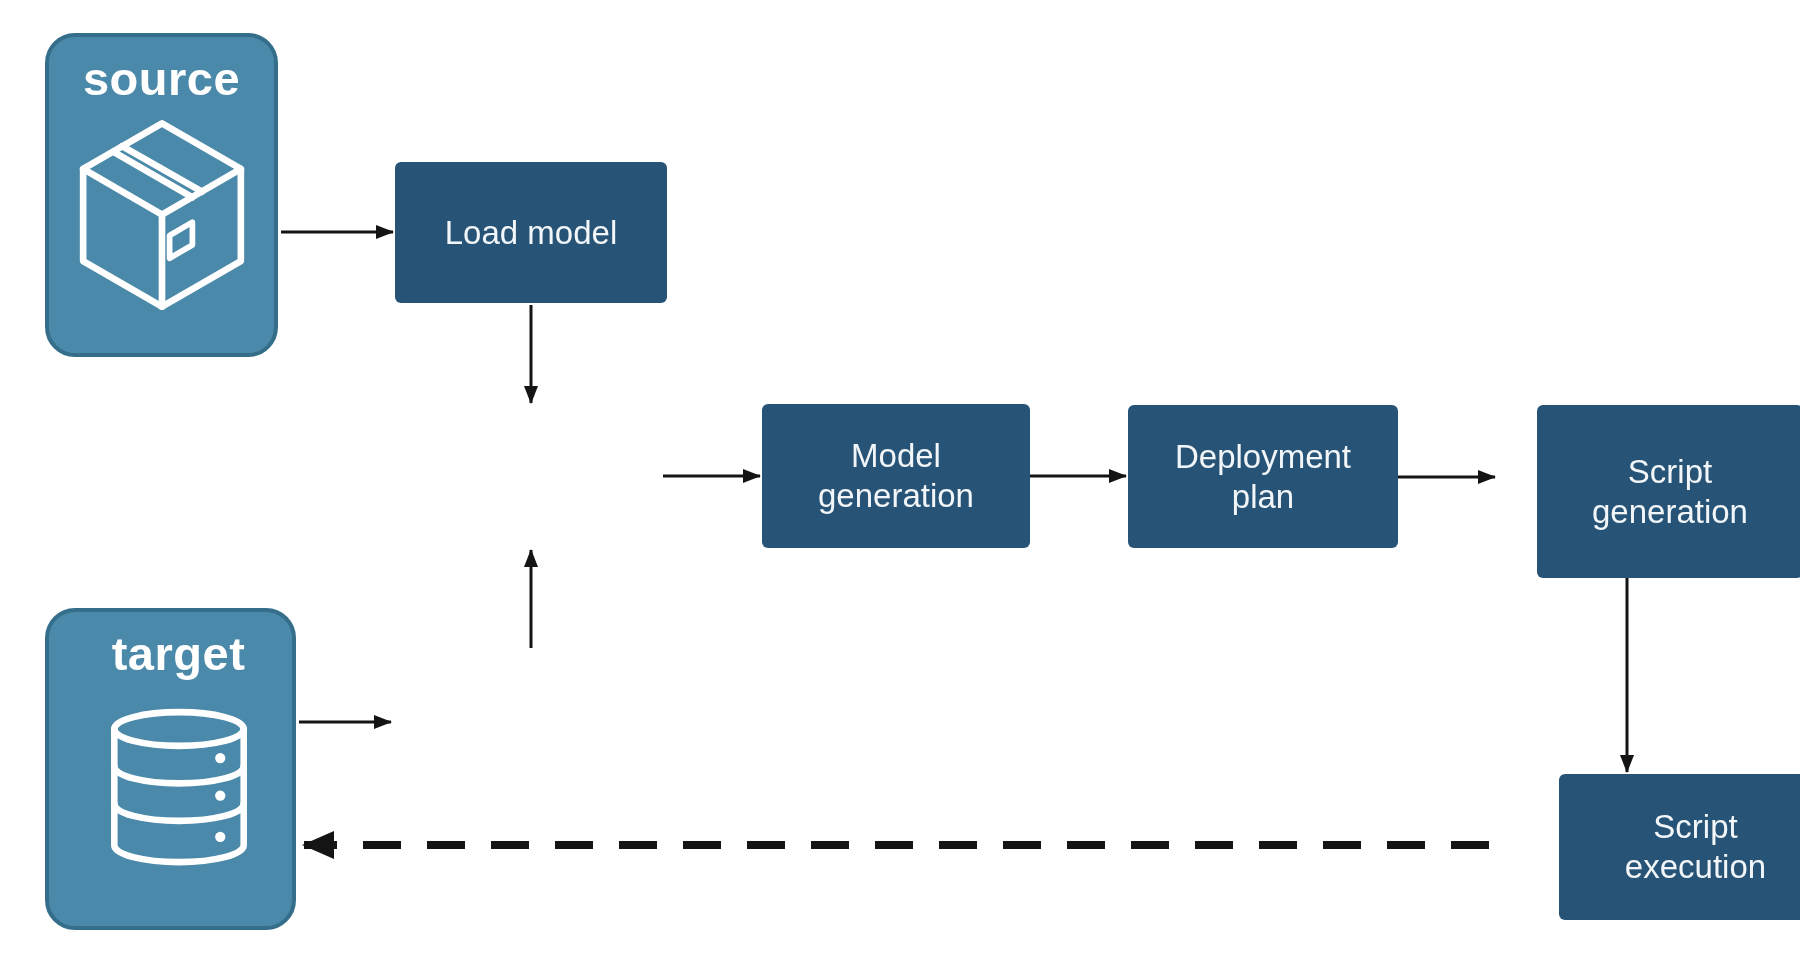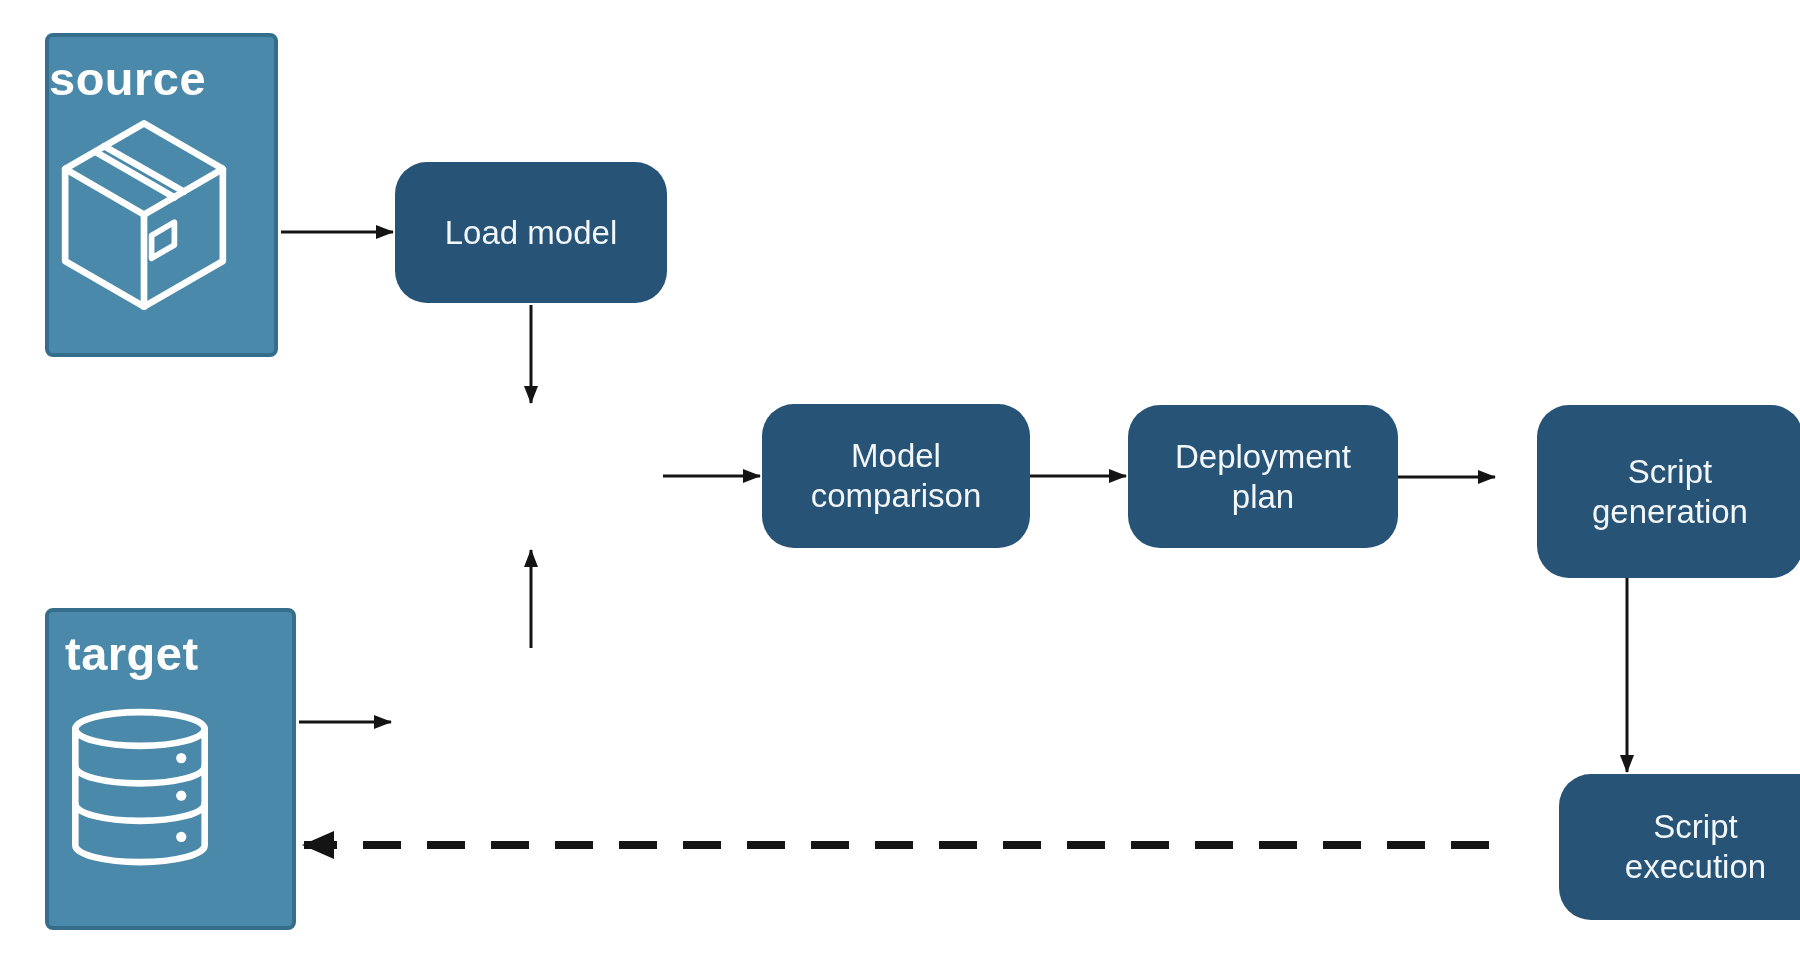--- a/index.html
+++ b/index.html
@@ -19,42 +19,42 @@
     background:var(--bg);
     overflow:hidden;
     font-family:"Liberation Sans", sans-serif;
     margin:0 auto;
   }
   
   .entity{
     position:absolute;
     background:var(--teal);
     border:4px solid var(--teal-border);
-    border-radius:8px;
-    display:flex;flex-direction:column;
+    border-radius:30px;
+    display:flex;flex-direction:column;align-items:center;
   }
   .entity-label{
     color:var(--label-text);
     font-weight:bold;
     font-size:47px;
     letter-spacing:.5px;
     margin-top:16px;
     line-height:1.1;
   }
   #entity-source{left:45px;top:33px;width:233px;height:324px;}
   #entity-target{left:45px;top:608px;width:251px;height:322px;padding-left:16px;}
   #entity-source .entity-icon{margin-top:10px;}
   #entity-target .entity-icon{margin-top:22px;}
   .entity-icon svg{display:block;}
 
   
   .process{
     position:absolute;
     background:var(--navy);
-    border-radius:32px;
+    border-radius:6px;
     display:flex;align-items:center;justify-content:center;
     text-align:center;
     color:var(--process-text);
     font-size:33px;
     line-height:1.2;
     padding:10px 24px;
   }
   #node-load-model       {left:395px;top:162px;width:272px;height:141px;}
   #node-model-comparison {left:396px;top:405px;width:267px;height:143px;}
   #node-model-differences{left:762px;top:404px;width:268px;height:144px;}
@@ -119,21 +119,21 @@
         <circle cx="124" cy="95" r="5.5" fill="#ffffff" stroke="none"></circle>
         <circle cx="124" cy="139" r="5.5" fill="#ffffff" stroke="none"></circle>
       </svg>
     </div>
   </div>
 
   <div class="process" id="node-load-model">
       <span>Load model</span>
     </div>
   <div class="process" id="node-model-differences">
-      <span>Model comparison</span>
+      <span>Model generation</span>
     </div>
   <div class="process" id="node-deployment-plan">
       <span>Deployment plan</span>
     </div>
   <div class="process" id="node-script-generation">
       <span>Script generation</span>
     </div>
   <div class="process" id="node-script-execution">
       <span>Script execution</span>
     </div>

